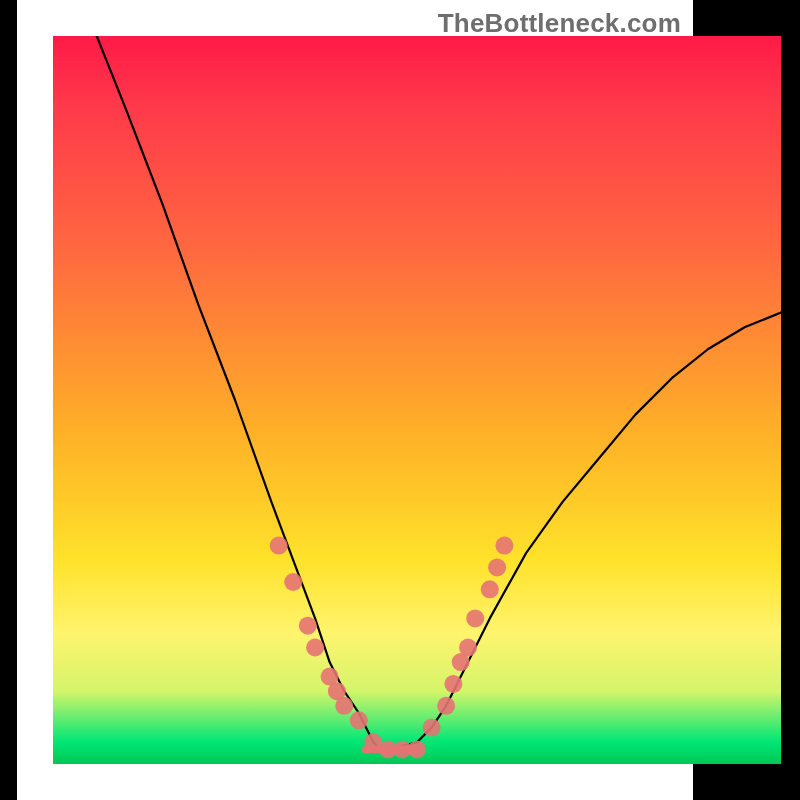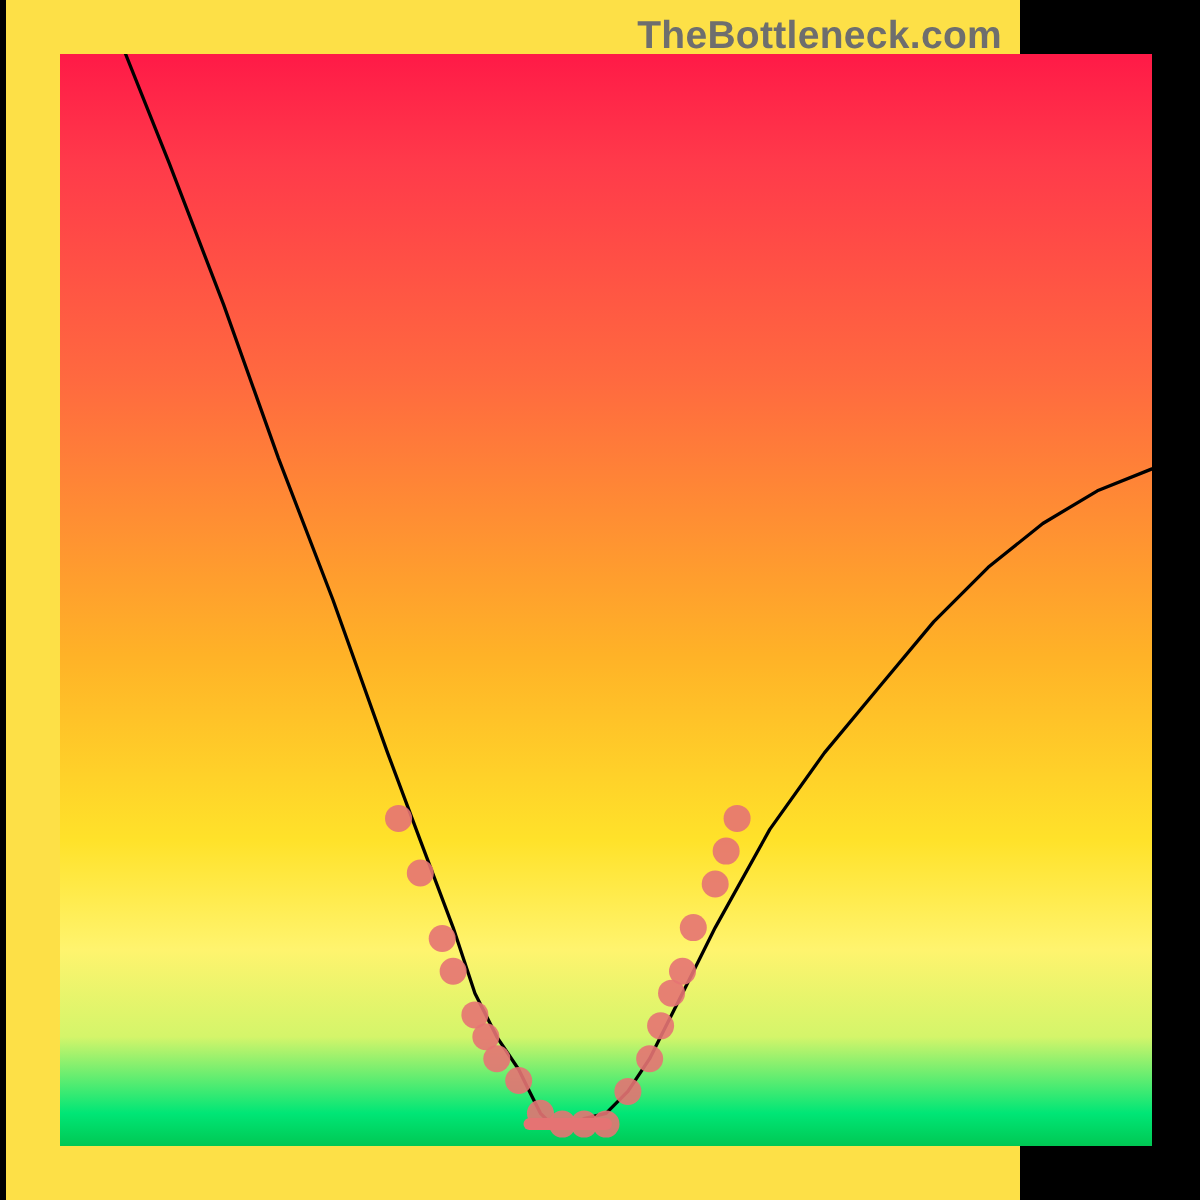--- a/index.html
+++ b/index.html
@@ -6,25 +6,25 @@
     margin: 0;
     padding: 0;
     width: 800px;
     height: 800px;
     overflow: hidden;
     background: #000;
     font-family: Arial, Helvetica, sans-serif;
   }
   .frame {
     position: absolute;
-    left: 4px;
+    left: 17px;
     top: 0;
     width: 676px;
     height: 800px;
-    background: #fde047;
+    background: #ffffff;
   }
   .plot {
     position: absolute;
     left: 36px;
     top: 36px;
     width: 728px;
     height: 728px;
     
     background: linear-gradient(
       to bottom,

